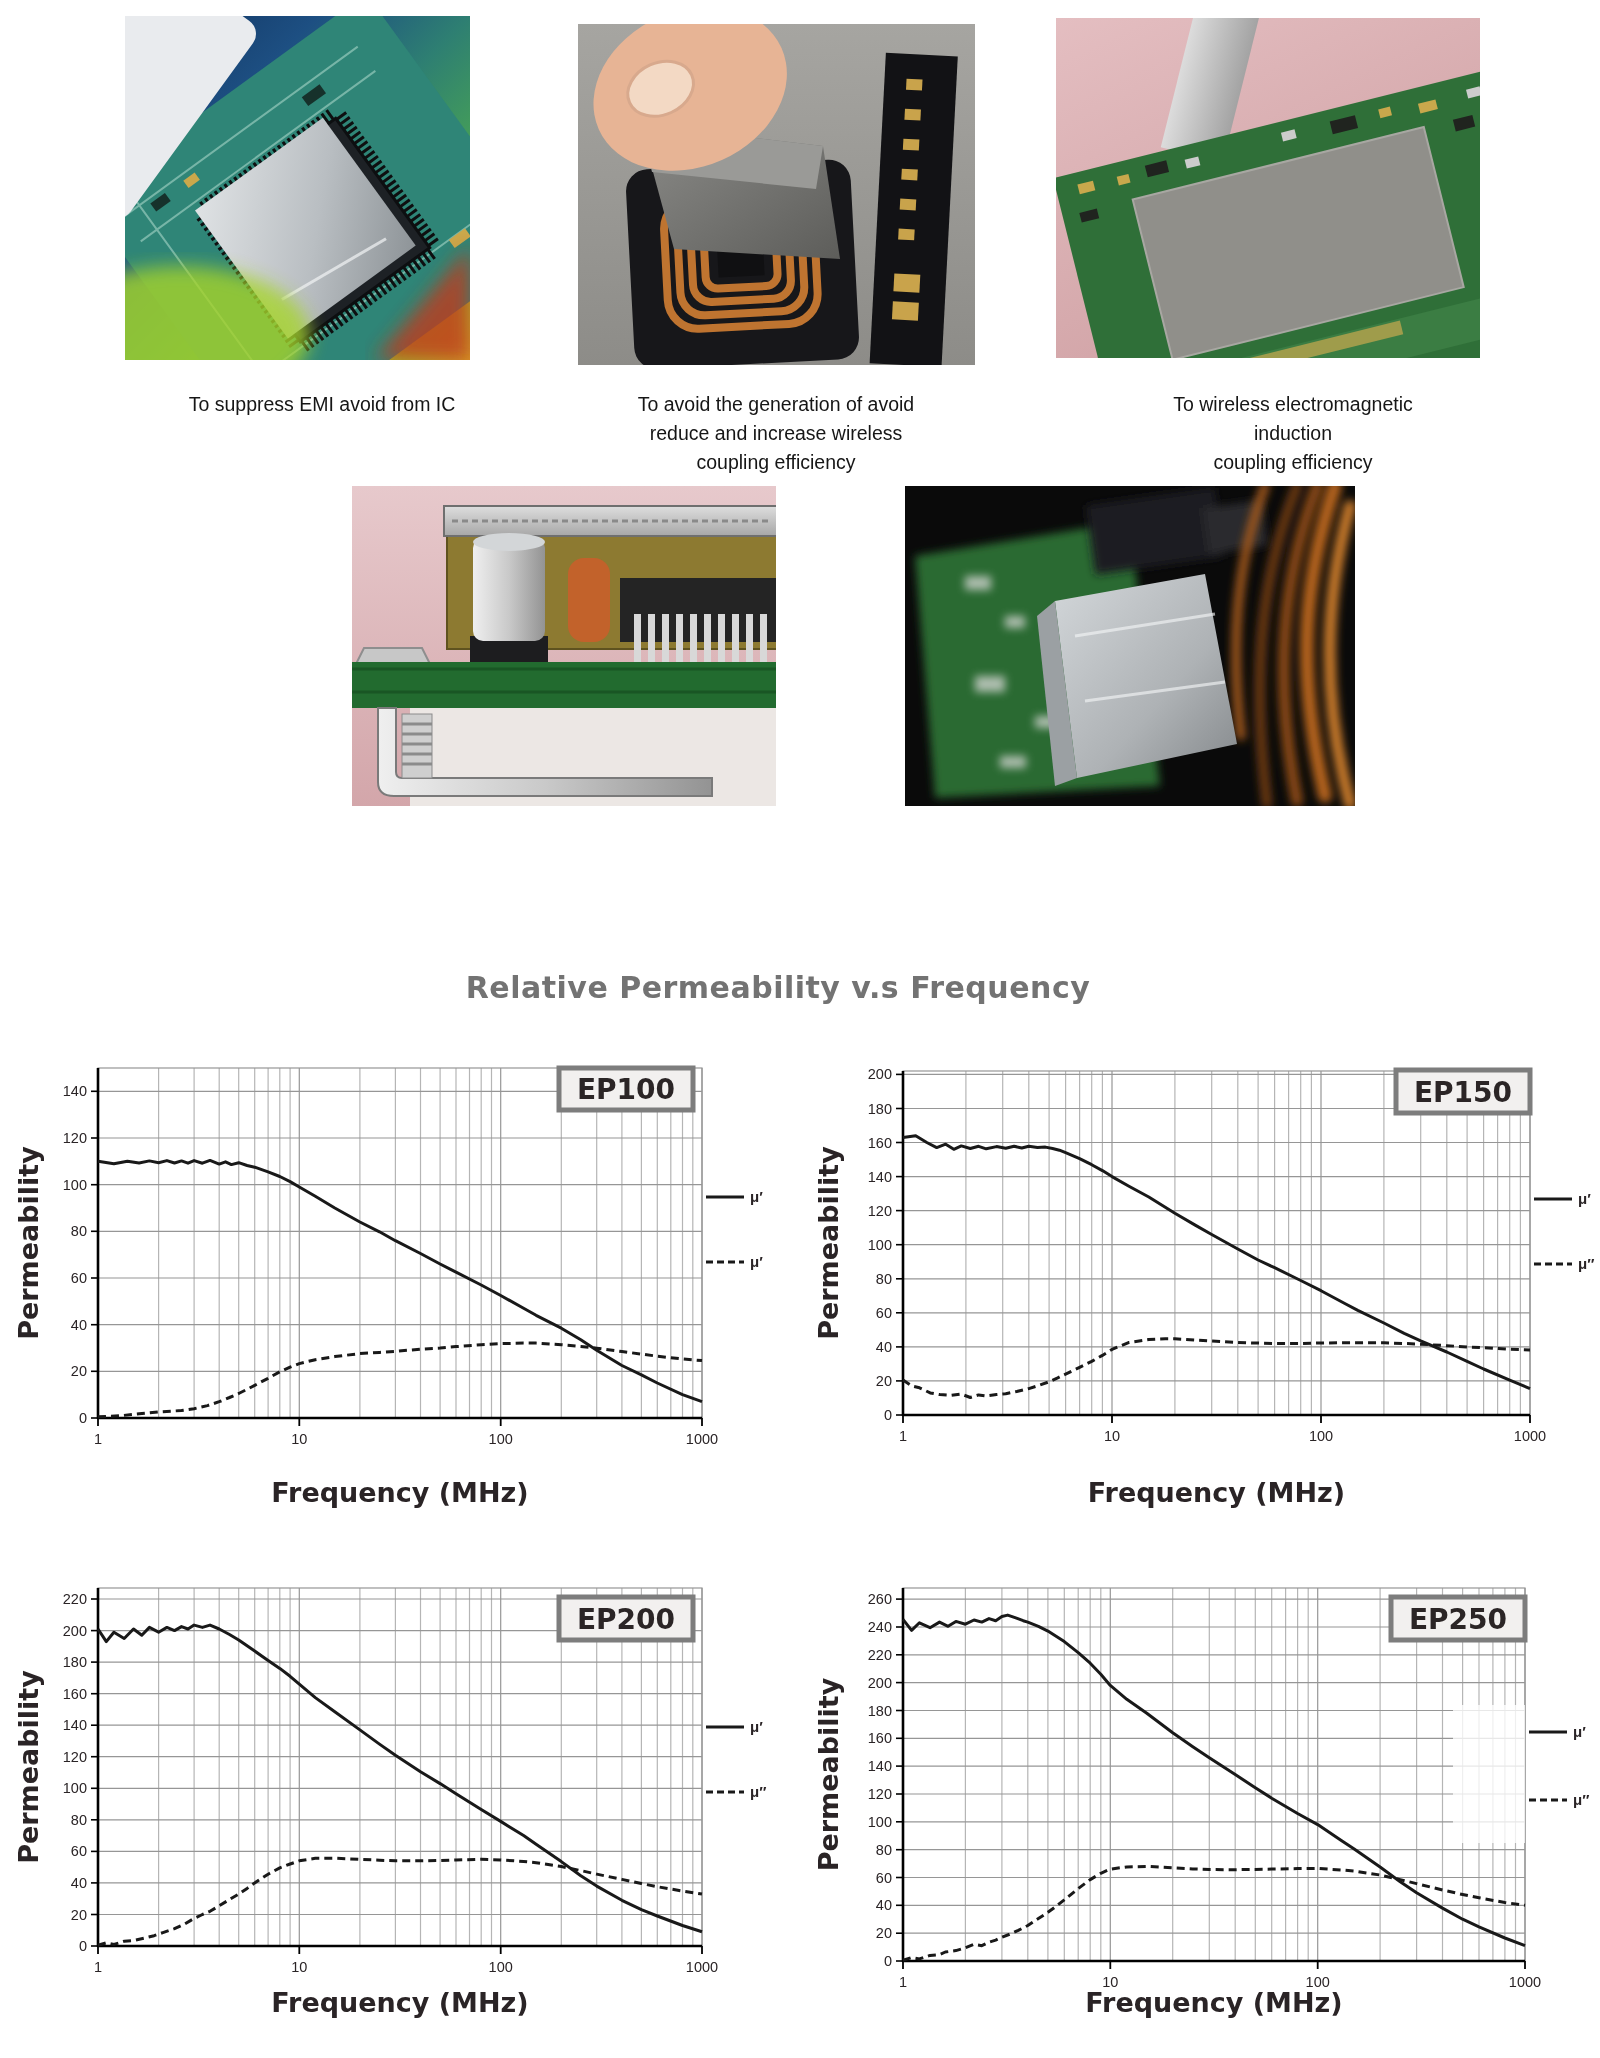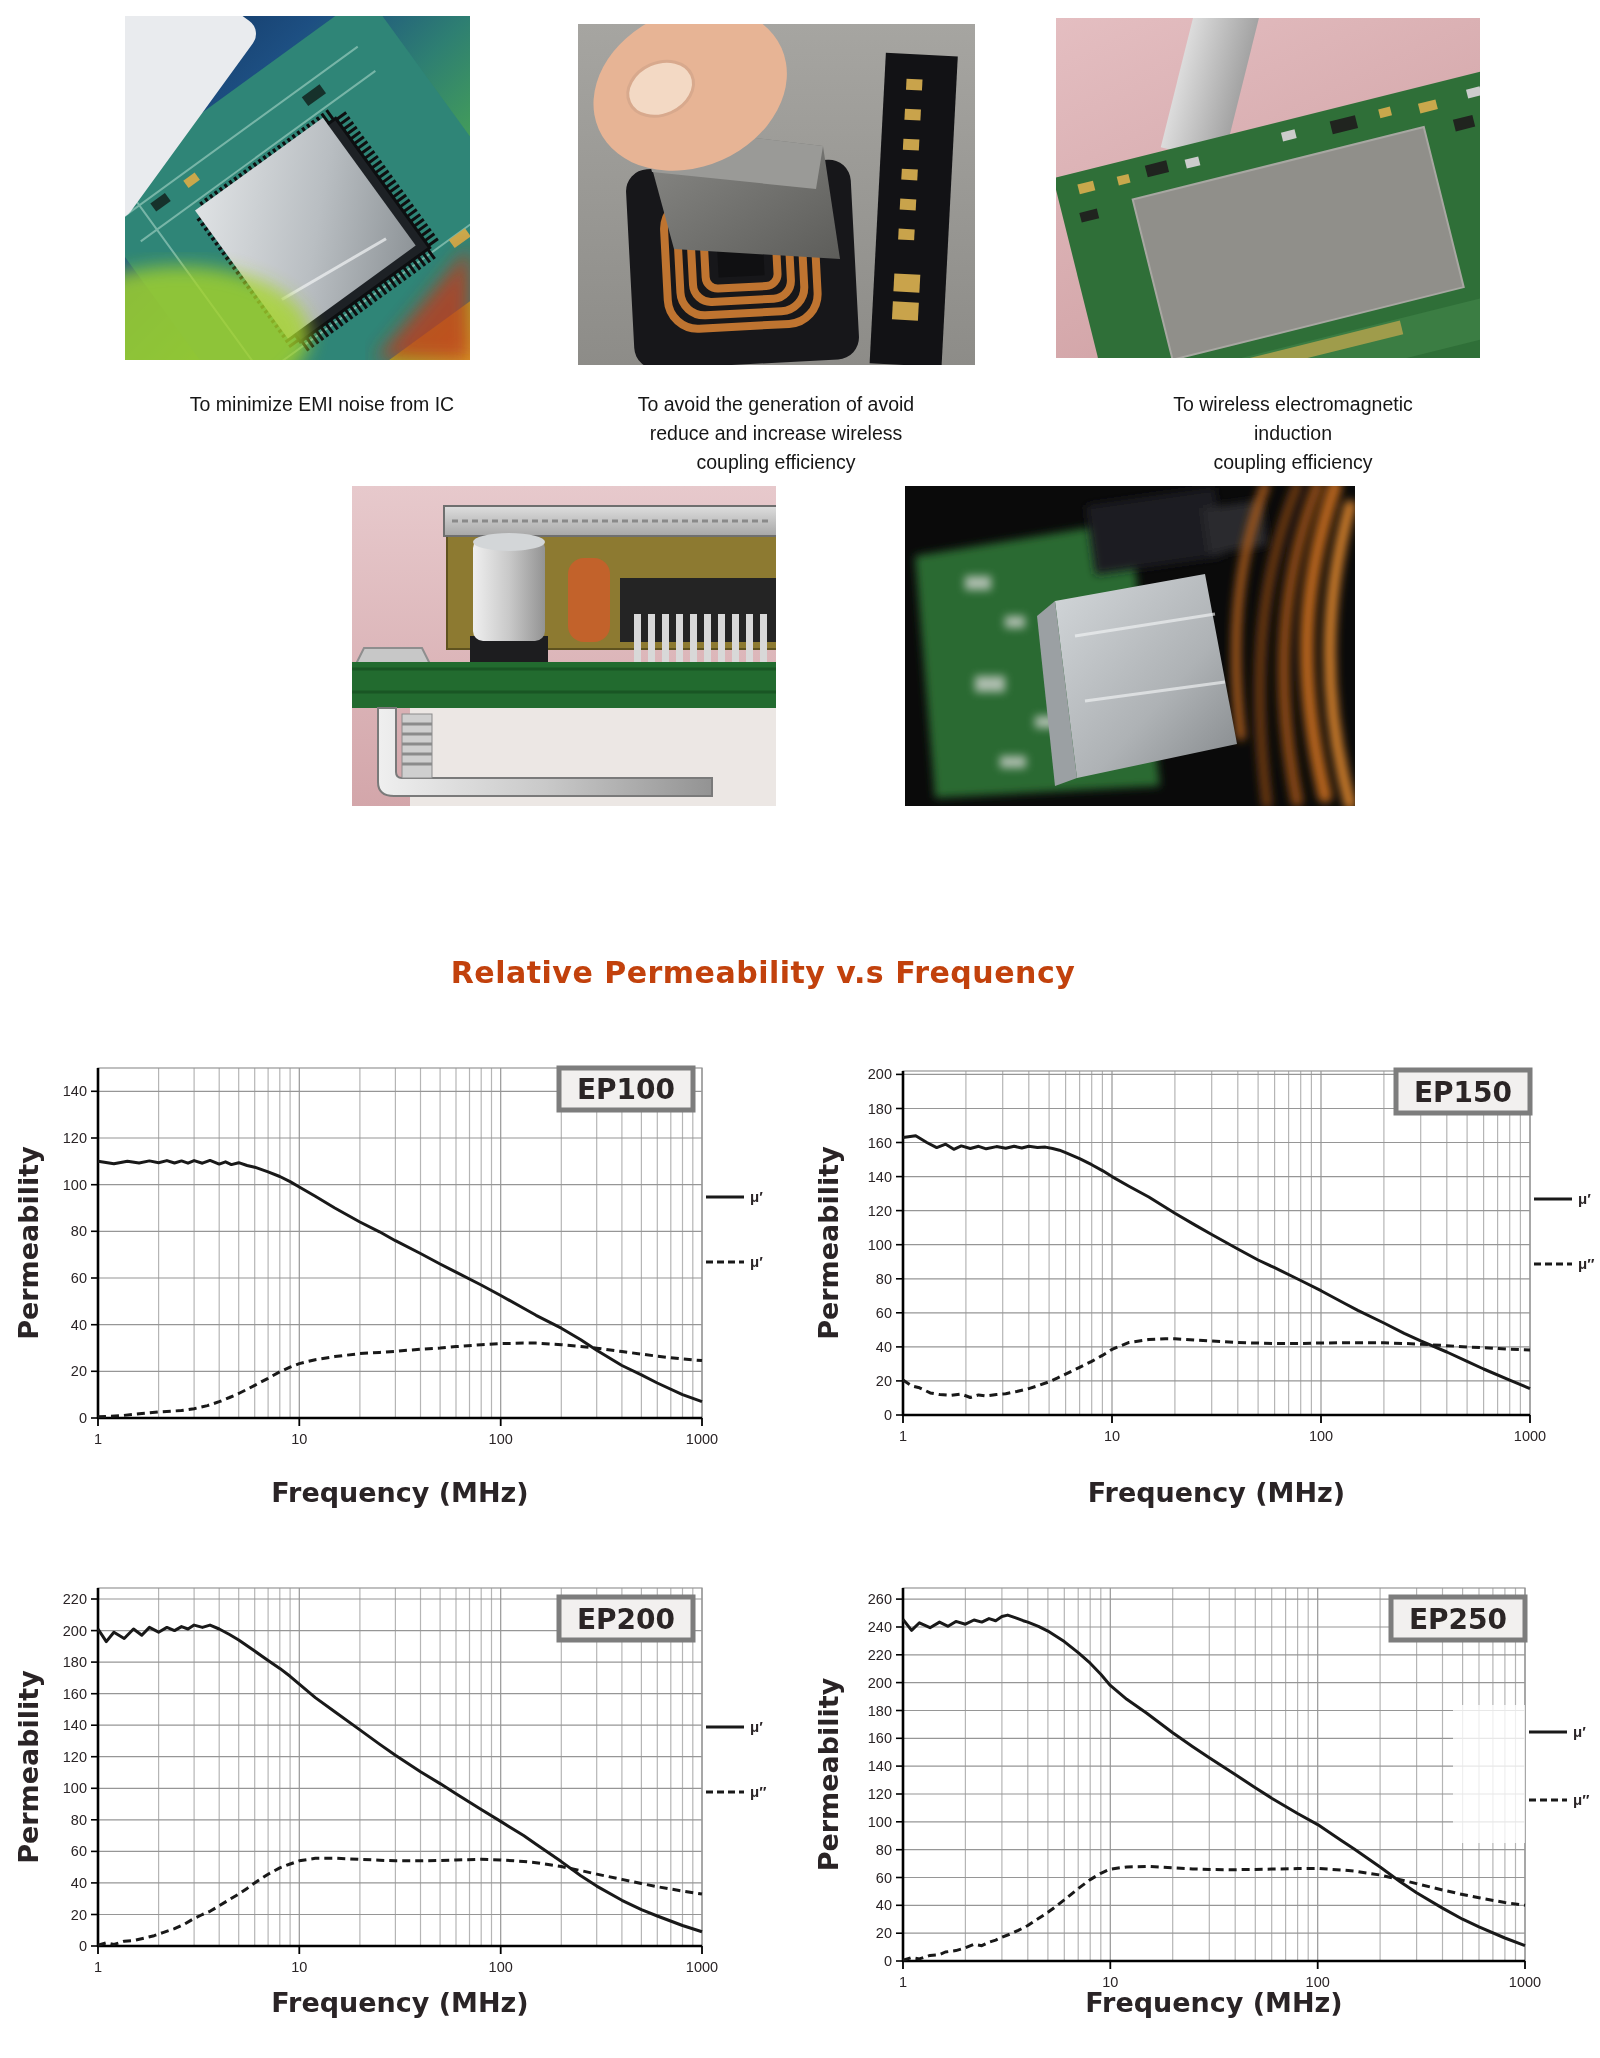--- a/index.html
+++ b/index.html
@@ -1,22 +1,22 @@
 <!DOCTYPE html>
 <html><head>
 <meta charset="utf-8">
 <style>
   html,body{margin:0;padding:0;background:#fff;}
   .page{position:relative;width:1600px;height:2058px;background:#ffffff;overflow:hidden;
         font-family:"Liberation Sans",sans-serif;}
   .photo{position:absolute;margin:0;padding:0;overflow:hidden;}
   .photo svg{display:block;}
   .cap{position:absolute;text-align:center;font-size:19.5px;line-height:29px;color:#161616;}
-  .title{position:absolute;margin:0;text-align:center;font-family:"DejaVu Sans",sans-serif;
-         font-weight:800;font-size:30px;letter-spacing:.5px;color:#c2410c;}
+  .title{position:absolute;margin:15px;text-align:center;font-family:"DejaVu Sans",sans-serif;
+         font-weight:800;font-size:30px;letter-spacing:.5px;color:#737373;}
   .chart{position:absolute;}
 </style>
 </head>
 <body>
 
 <div class="page">
 
   <figure class="photo" style="left:125px;top:16px;width:345px;height:344px">
     <svg width="345" height="344" viewBox="0 0 345 344">
       <defs>
@@ -150,21 +150,21 @@
             <rect x="30" y="330" width="440" height="40"></rect>
           </g>
         <g fill="#caa94e">
             <rect x="120" y="332" width="200" height="14" opacity="0.7"></rect>
           </g>
       </g>
     </svg>
   </figure>
 
   <div class="cap" style="left:122px;top:390px;width:400px">
-    <div>To minimize EMI noise from IC</div>
+    <div>To suppress EMI avoid from IC</div>
   </div>
   <div class="cap" style="left:576px;top:390px;width:400px">
     <div>To avoid the generation of avoid</div>
     <div>reduce and increase wireless</div>
     <div>coupling efficiency</div>
   </div>
   <div class="cap" style="left:1068px;top:390px;width:450px">
     <div>To wireless electromagnetic</div>
     <div>induction</div>
     <div>coupling efficiency</div>

